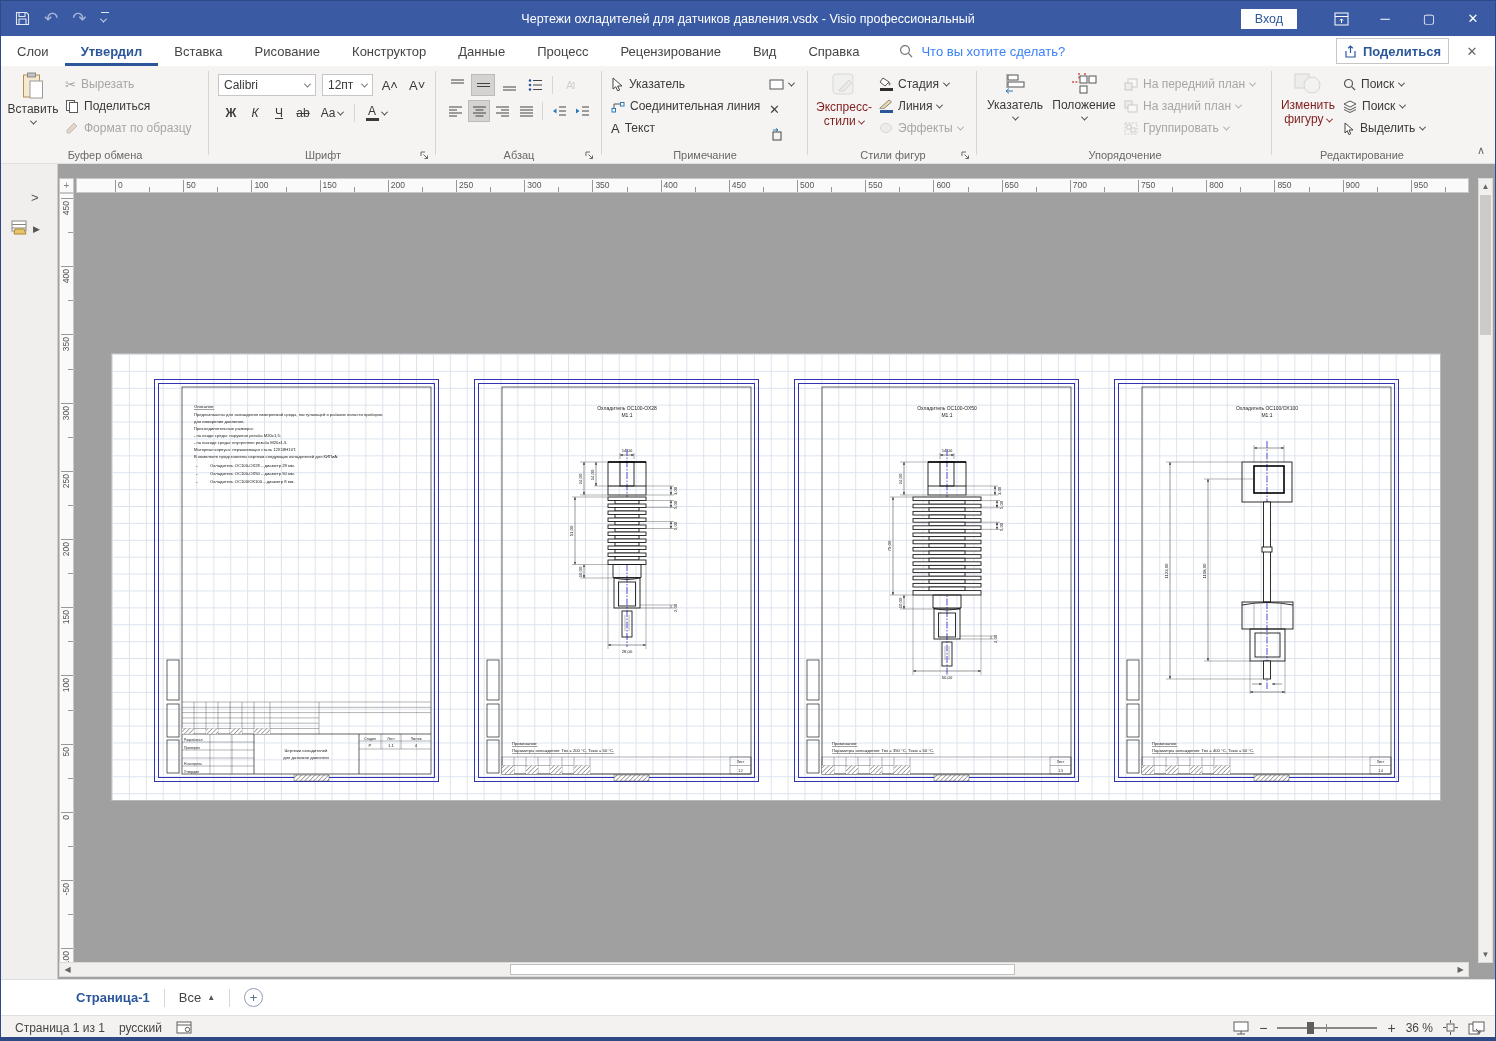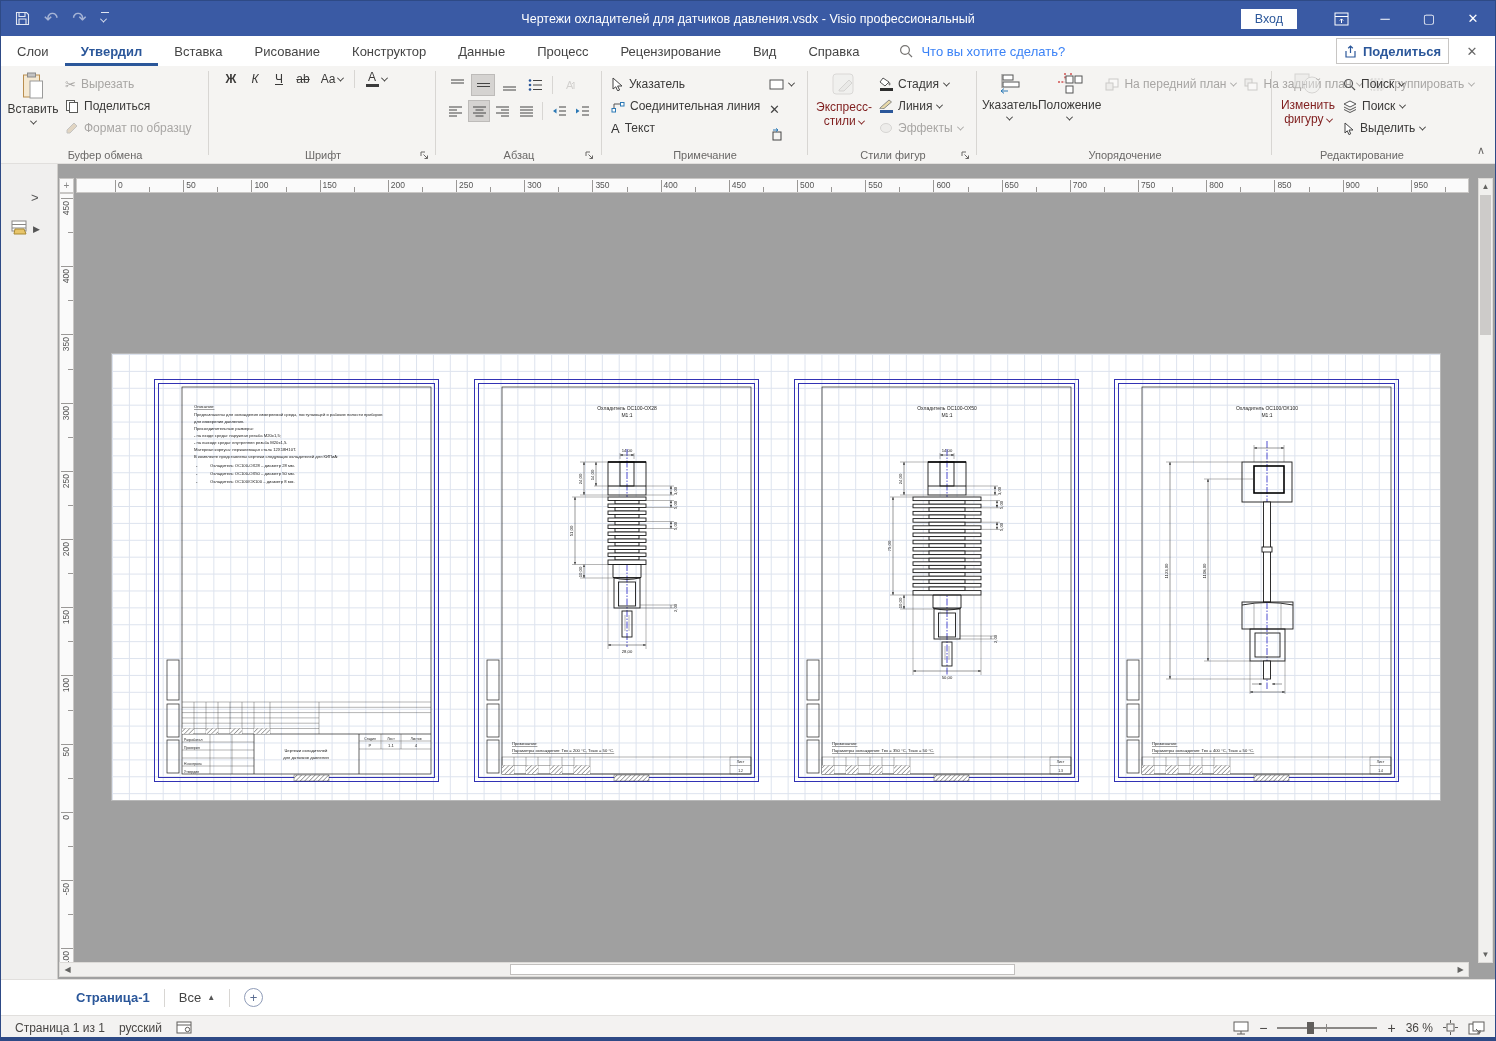--- a/index.html
+++ b/index.html
@@ -203,20 +203,32 @@
             </span>
             <span>Формат по образцу</span>
           </div>
         </div>
       </div>
       <div class="glabel">Буфер обмена</div>
     </div>
     <div class="gdiv" style="left:207px;"></div>
 
     <div class="group" style="left:213px; width:218px;">
+      <div style="display:flex; gap:6px; padding:8px 4px 4px 4px; align-items:center;">
+        <div class="combo" style="width:100px;">
+          <span>Calibri</span>
+            <span class="chev"></span>
+        </div>
+        <div class="combo" style="width:52px;">
+          <span>12пт</span>
+            <span class="chev"></span>
+        </div>
+        <div class="tgl" style="font-size:13px;">A˄</div>
+        <div class="tgl" style="font-size:13px;">A˅</div>
+      </div>
       <div style="display:flex; gap:2px; padding:2px 6px; align-items:center;">
         <div class="tgl" style="font-weight:bold;">Ж</div>
         <div class="tgl" style="font-style:italic;">К</div>
         <div class="tgl" style="text-decoration:underline;">Ч</div>
         <div class="tgl" style="text-decoration:line-through;">ab</div>
         <div class="tgl" style="width:32px;">
           <span>Aa</span>
             <span class="chev" style="margin-left:3px;"></span>
         </div>
         <div style="width:1px; height:18px; background:#d8d6d3; margin:0 4px;"></div>
@@ -473,21 +485,21 @@
                 <line x1="14" y1="1" x2="14" y2="8"></line>
                 <line x1="1" y1="10" x2="8" y2="10"></line>
               </g>
               <rect x="9" y="4" width="7" height="7" fill="#fff" stroke="#555"></rect>
               <rect x="18" y="4" width="7" height="7" fill="#fff" stroke="#555"></rect>
               <rect x="9" y="14" width="7" height="7" fill="#fff" stroke="#555"></rect>
             </svg>
           <span>Положение</span>
           <span class="chev"></span>
         </div>
-        <div style="display:flex; padding-top:7px;">
+        <div style="display:flex; flex-direction:column; padding-top:7px;">
           <div class="srow dis">
             <span>
                 <svg class="ic" width="14" height="13" viewBox="0 0 14 13">
                   <rect x="4" y="1" width="9" height="8" fill="#fff" stroke="#9a9896"></rect>
                   <rect x="1" y="5" width="7" height="7" fill="#e6e6e4" stroke="#9a9896"></rect>
                 </svg>
               </span>
             <span>На передний план</span>
               <span class="chev"></span>
           </div>

